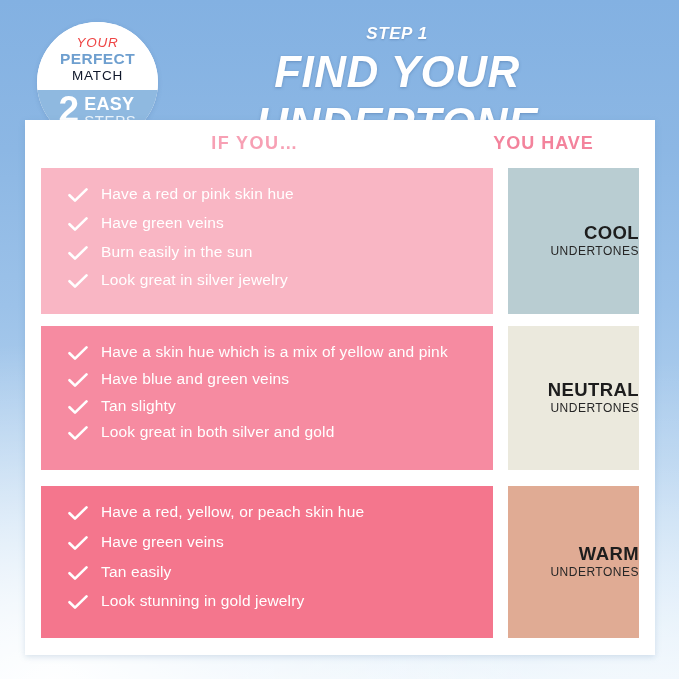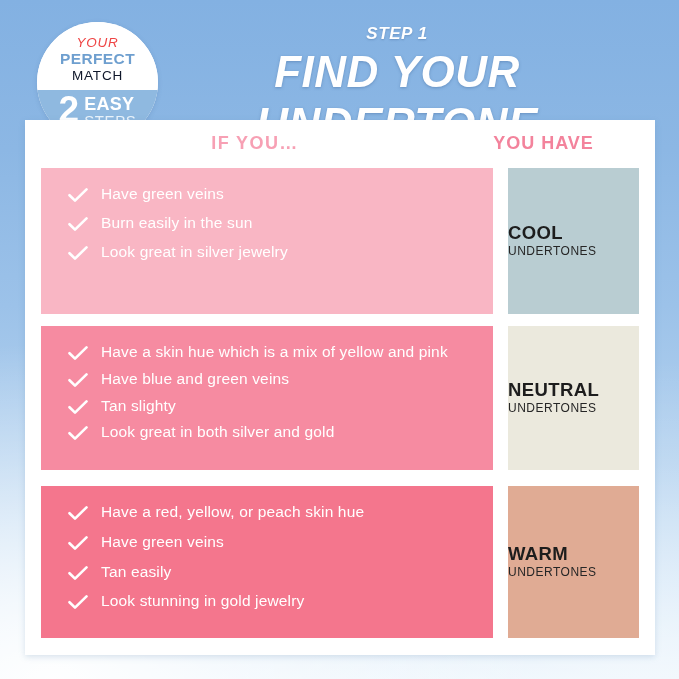--- a/index.html
+++ b/index.html
@@ -228,21 +228,21 @@
   }
 
   .swatch {
     position: absolute;
     right: 0;
     top: 0;
     width: 131px;
     height: 100%;
     display: flex;
     flex-direction: column;
-    align-items: flex-start;
+    align-items: flex-end;
     justify-content: center;
   }
   .swatch-main {
     font-size: 18.5px;
     font-weight: bold;
     color: #1d1d1d;
     letter-spacing: 0.4px;
     line-height: 1.15;
   }
   .swatch-sub {
@@ -286,20 +286,28 @@
     </div>
 
     <div class="row row-1">
       <div class="list-box">
         <div class="item">
           <span class="check">
             <svg width="20" height="15" viewBox="0 0 20 15">
                 <path d="M1.5 7.2 L7 12.6 L18.5 1.4" fill="none" stroke="#ffffff" stroke-width="2.6" stroke-linecap="round" stroke-linejoin="round"></path>
               </svg>
           </span>
+          <span class="item-text">Have a red or pink skin hue</span>
+        </div>
+        <div class="item">
+          <span class="check">
+            <svg width="20" height="15" viewBox="0 0 20 15">
+                <path d="M1.5 7.2 L7 12.6 L18.5 1.4" fill="none" stroke="#ffffff" stroke-width="2.6" stroke-linecap="round" stroke-linejoin="round"></path>
+              </svg>
+          </span>
           <span class="item-text">Have green veins</span>
         </div>
         <div class="item">
           <span class="check">
             <svg width="20" height="15" viewBox="0 0 20 15">
                 <path d="M1.5 7.2 L7 12.6 L18.5 1.4" fill="none" stroke="#ffffff" stroke-width="2.6" stroke-linecap="round" stroke-linejoin="round"></path>
               </svg>
           </span>
           <span class="item-text">Burn easily in the sun</span>
         </div>

